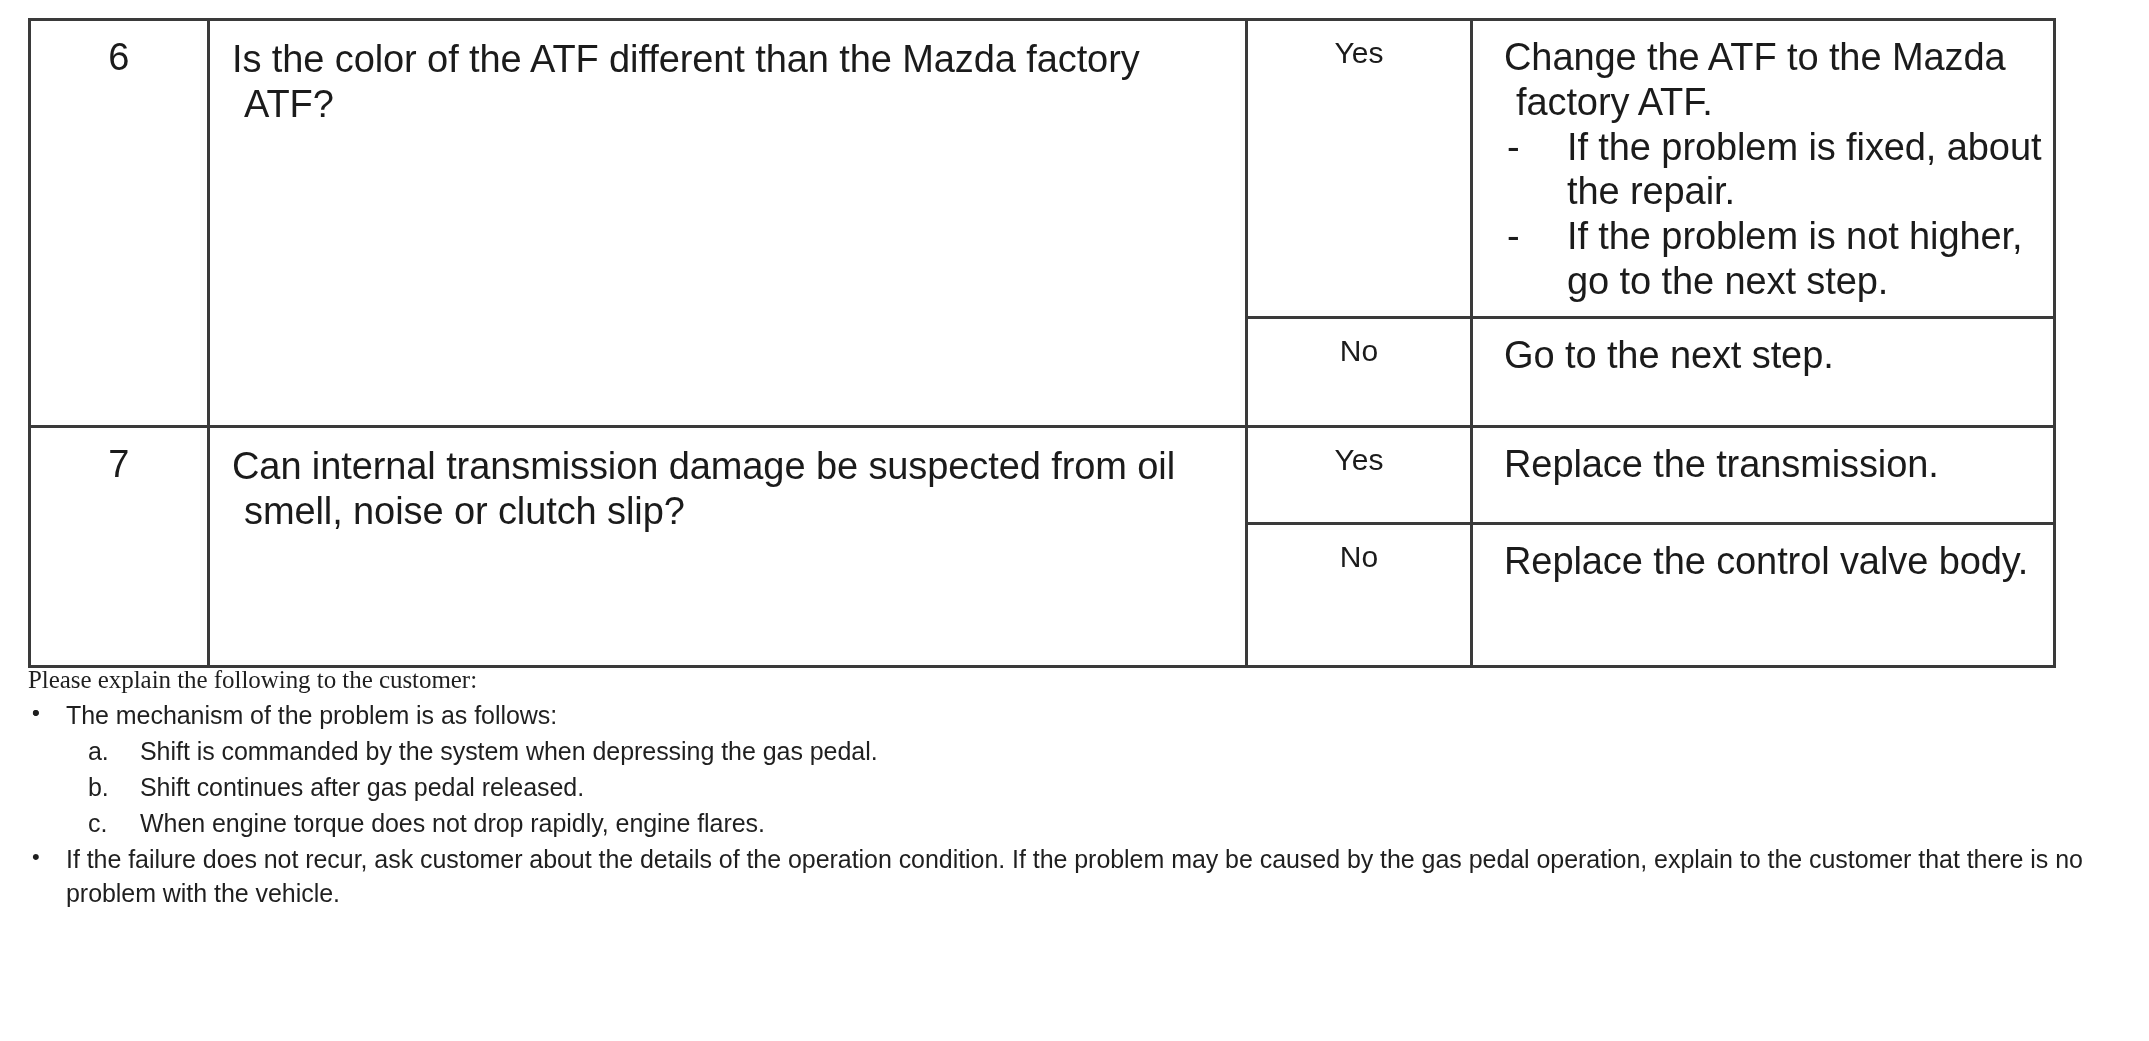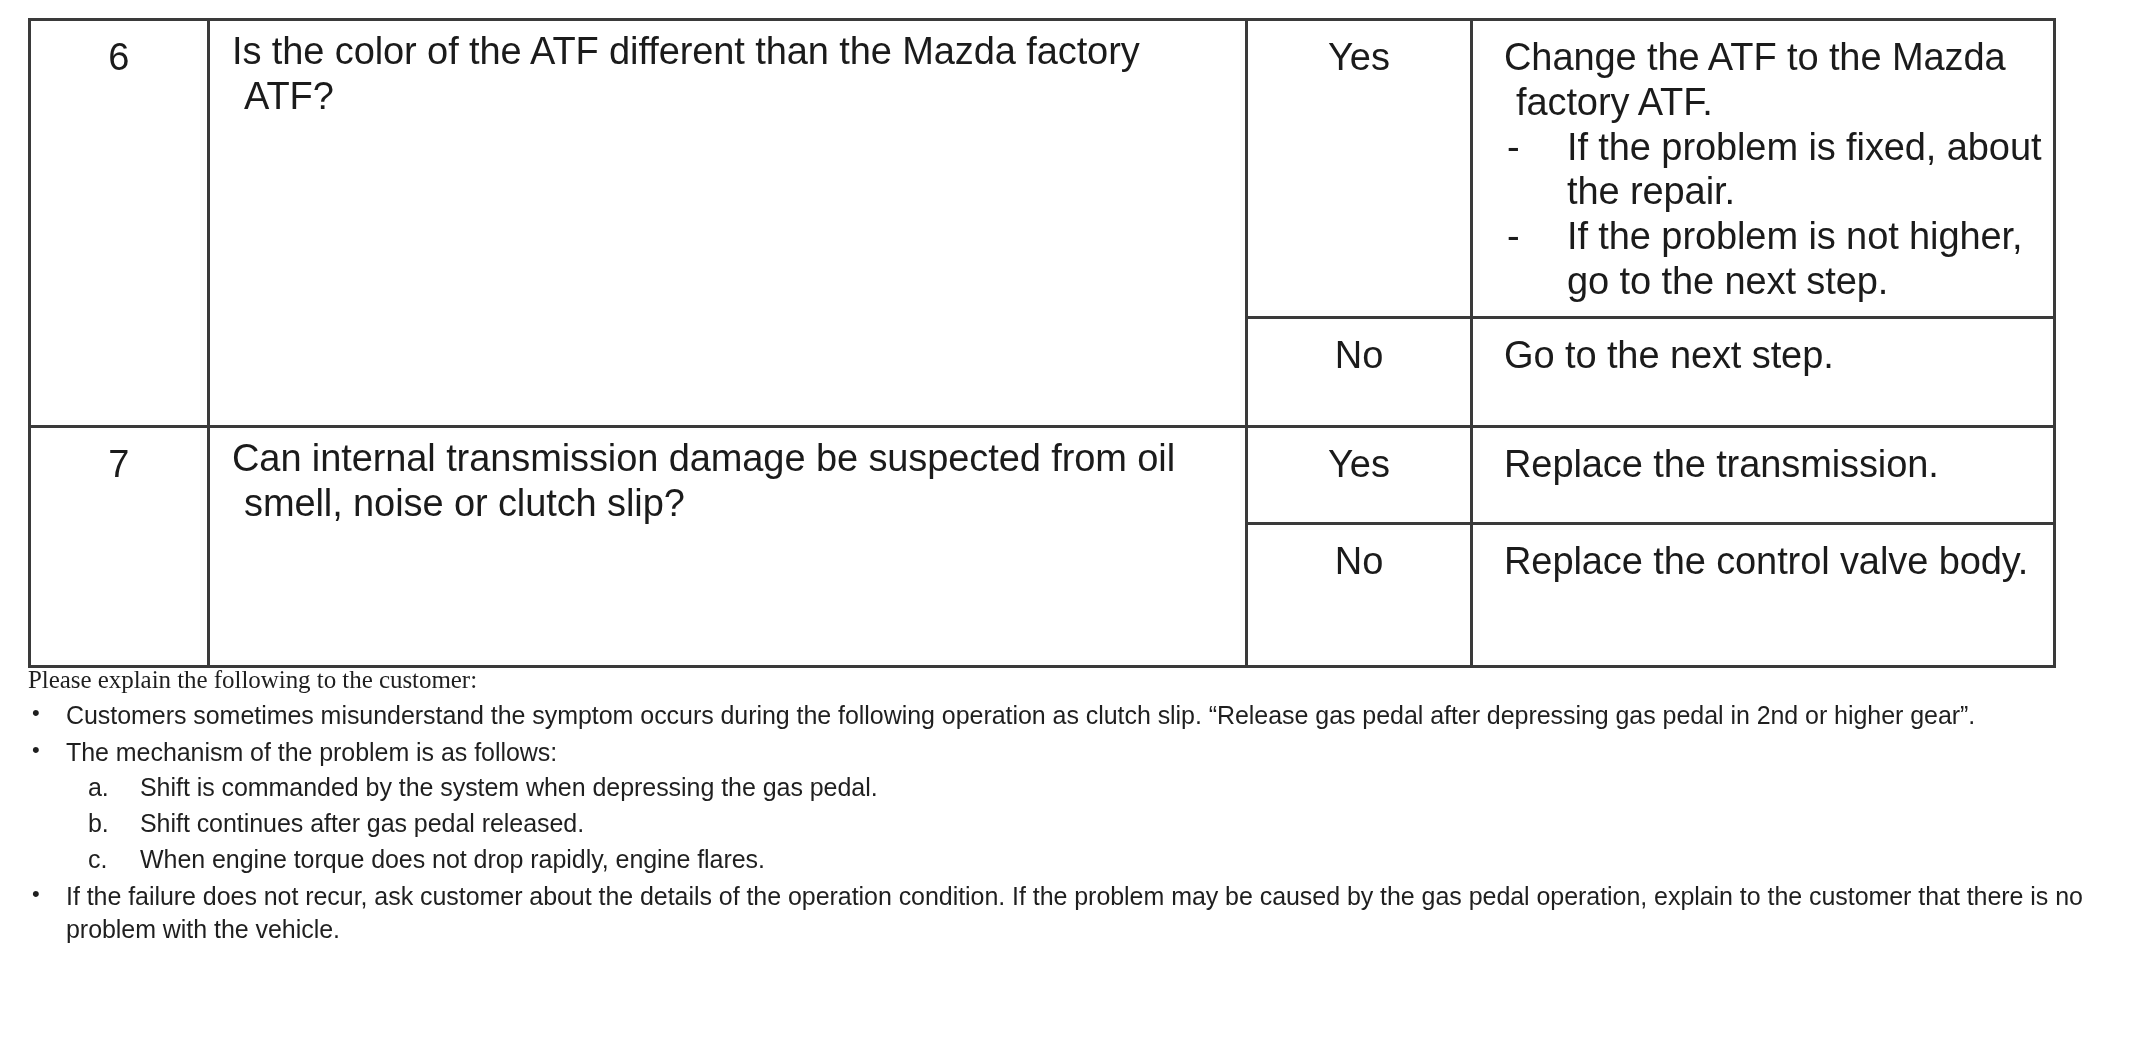--- a/index.html
+++ b/index.html
@@ -41,29 +41,29 @@
     text-align: center;
     font-size: 38px;
     line-height: 1.18;
     padding: 14px 0 0 0;
     letter-spacing: 0.4px;
   }
 
   .question {
     font-size: 38px;
     line-height: 1.18;
-    padding: 8px 10px 0 22px;
+    padding: 16px 10px 0 22px;
     text-indent: -12px;
     padding-left: 34px;
     letter-spacing: -0.1px;
   }
 
   .answer {
     text-align: center;
-    font-size: 38px;
+    font-size: 30px;
     line-height: 1.18;
     padding: 14px 0 0 0;
   }
 
   .action {
     font-size: 38px;
     line-height: 1.18;
     padding: 14px 10px 12px 31px;
     letter-spacing: -0.1px;
   }
@@ -220,21 +220,20 @@
     </tr>
   </tbody>
 </table>
 
 <div class="notes">
   <p class="intro">Please explain the following to the customer:</p>
   <ul class="bullets">
 
     <li>
       <span class="bullet">•</span>
-      <span>Customers sometimes misunderstand the symptom occurs during the following operation as clutch slip. “Release gas pedal after depressing gas pedal in 2nd or higher gear”.</span>
     </li>
 
     <li>
       <span class="bullet">•</span>
       <span>The mechanism of the problem is as follows:</span>
       <ol class="alpha">
         <li>
           <span class="marker">a.</span>
           <span>Shift is commanded by the system when depressing the gas pedal.</span>
         </li>

